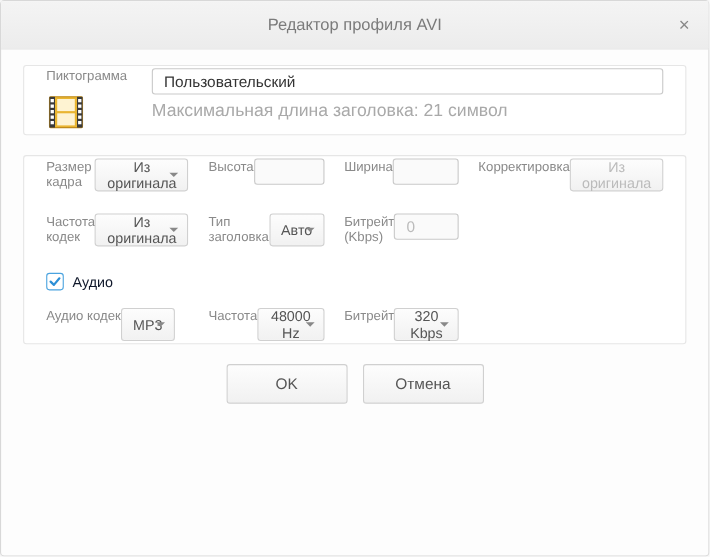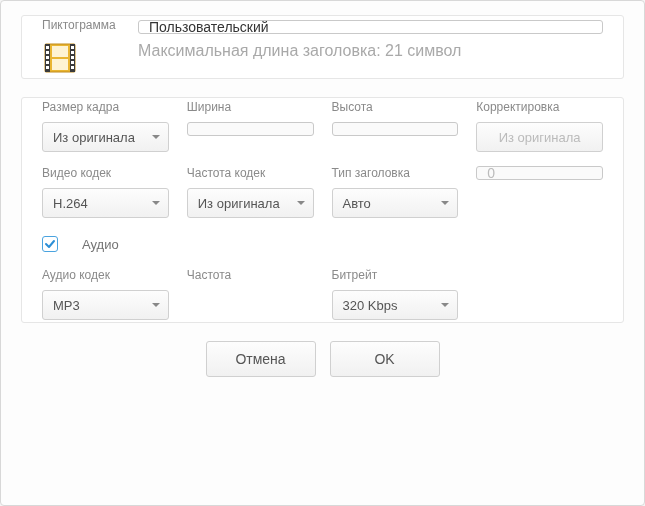--- a/index.html
+++ b/index.html
@@ -76,39 +76,39 @@
     }
     .picto-col { width: 78px; }
     .film-icon {
       width: 36px;
       height: 36px;
       margin-top: 2px;
     }
     .title-col { flex: 1; }
     .text-input {
       width: 100%;
-      height: 14px;
+      height: 24px;
       border: 1px solid #c9c9c9;
       border-radius: 3px;
       padding: 0 10px;
       font-size: 14px;
       color: #333;
       outline: none;
       background: #fff;
     }
     .text-input:disabled {
       background: #fafafa;
       color: #bbb;
     }
     .grid {
       display: grid;
       grid-template-columns: repeat(4, 1fr);
       gap: 14px 18px;
     }
-    .field { display: flex; flex-direction: column; }
+    .field { display: flex; }
     .select, .btn-input {
       height: 30px;
       border: 1px solid #d0d0d0;
       border-radius: 3px;
       background: linear-gradient(#fdfdfd, #f1f1f1);
       display: flex;
       align-items: center;
       padding: 0 10px;
       font-size: 13px;
       color: #555;
@@ -148,22 +148,21 @@
       border-radius: 3px;
       background: #fff;
       display: flex;
       align-items: center;
       justify-content: center;
       cursor: pointer;
     }
     .checkbox svg { width: 12px; height: 12px; }
     .check-label {
       font-size: 13px;
-      color: #737373;
-      margin-left: 16px;
+      color: #0f172a;
     }
     .footer {
       display: flex;
       justify-content: center;
       gap: 14px;
       padding-bottom: 6px;
     }
     .button {
       min-width: 110px;
       height: 36px;
@@ -179,20 +178,24 @@
     }
     .disabled-input {
       background: #fafafa;
       color: #c6c6c6;
     }
   </style>
 </head>
 <body>
 
 <div class="window">
+  <div class="titlebar">
+    <span class="title">Редактор профиля AVI</span>
+    <span class="close-btn">×</span>
+  </div>
 
   <div class="content">
 
     <div class="panel head">
       <div class="picto-col">
         <span class="label">Пиктограмма</span>
         <div class="film-icon">
           <svg viewBox="0 0 36 36">
             <rect x="3" y="4" width="30" height="28" fill="#e9b531" stroke="#c08a1a" stroke-width="1" rx="1"></rect>
             <rect x="3" y="4" width="5" height="28" fill="#3a3a3a"></rect>
@@ -223,61 +226,55 @@
 
         <div class="field">
           <span class="label">Размер кадра</span>
           <div class="select">
             <span>Из оригинала</span>
             <span class="caret"></span>
           </div>
         </div>
 
         <div class="field">
+          <span class="label">Высота</span>
+          <input class="text-input disabled-input" type="text" disabled="" value="" style="">
+        </div>
+
+        <div class="field">
           <span class="label">Ширина</span>
-          <input class="text-input disabled-input" type="text" disabled="" value="" style="">
-        </div>
-
-        <div class="field">
-          <span class="label">Высота</span>
           <input class="text-input disabled-input" type="text" disabled="" value="" style="">
         </div>
 
         <div class="field">
           <span class="label">Корректировка</span>
           <div class="btn-input disabled">
             <span>Из оригинала</span>
           </div>
         </div>
 
-        <div class="field">
-          <span class="label">Видео кодек</span>
-          <div class="select">
-            <span>H.264</span>
-            <span class="caret"></span>
-          </div>
-        </div>
 
         <div class="field">
           <span class="label">Частота кодек</span>
           <div class="select">
             <span>Из оригинала</span>
             <span class="caret"></span>
           </div>
         </div>
 
         <div class="field">
           <span class="label">Тип заголовка</span>
           <div class="select">
             <span>Авто</span>
             <span class="caret"></span>
           </div>
         </div>
 
         <div class="field">
+          <span class="label">Битрейт (Kbps)</span>
           <input class="text-input disabled-input" type="text" disabled="" value="0" style="">
         </div>
 
         <div class="check-row">
           <div class="checkbox">
             <svg viewBox="0 0 12 12">
                 <path d="M2 6 L5 9 L10 3" stroke="#2d8fd6" stroke-width="2" fill="none" stroke-linecap="round" stroke-linejoin="round"></path>
               </svg>
           </div>
           <span class="check-label">Аудио</span>
@@ -287,36 +284,40 @@
           <span class="label">Аудио кодек</span>
           <div class="select">
             <span>MP3</span>
             <span class="caret"></span>
           </div>
         </div>
 
 
         <div class="field">
           <span class="label">Частота</span>
+          <div class="select">
+            <span>48000 Hz</span>
+            <span class="caret"></span>
+          </div>
         </div>
 
         <div class="field">
           <span class="label">Битрейт</span>
           <div class="select">
             <span>320 Kbps</span>
             <span class="caret"></span>
           </div>
         </div>
 
       </div>
     </div>
 
     <div class="footer">
       <div class="button">
+        <span>OK</span>
+      </div>
+      <div class="button">
         <span>Отмена</span>
-      </div>
-      <div class="button">
-        <span>OK</span>
       </div>
     </div>
 
   </div>
 </div>
 
 </body></html>

